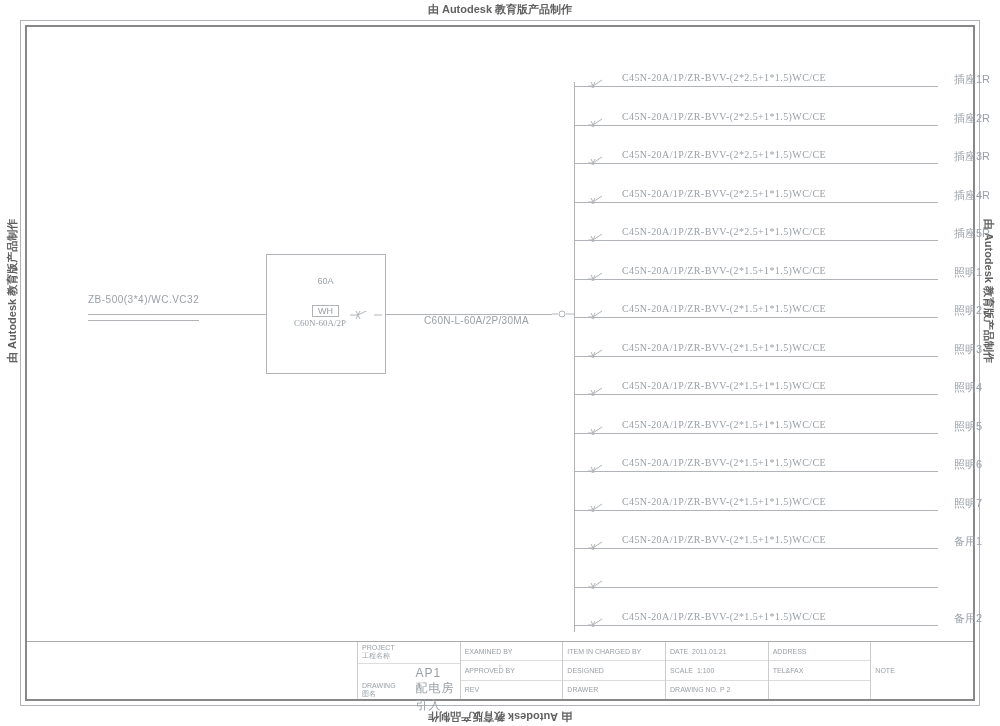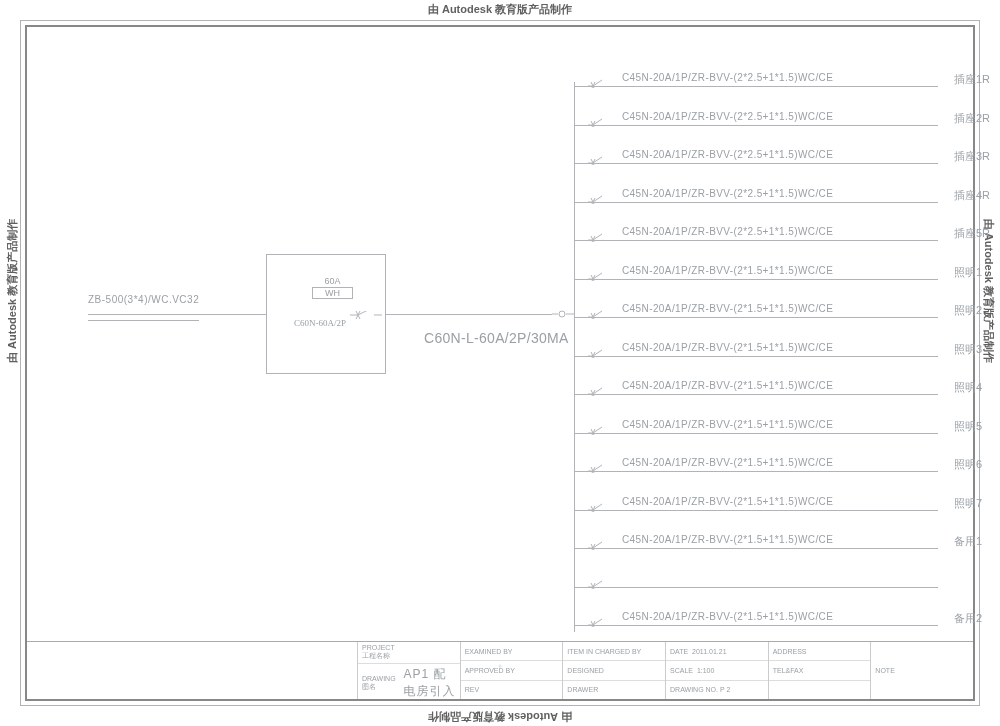--- a/index.html
+++ b/index.html
@@ -107,23 +107,23 @@
   .panel-inner {
     position: absolute;
     left: 272px;
     top: 236px;
     font-size: 9px;
     text-align: center;
   }
   .wh-box {
     display: inline-block;
     border: 1px solid #b0b4b8;
-    padding: 0 12px;
+    padding: 0 5px;
     font-size: 9px;
-    margin-top: 1px;
+    margin-top: 19px;
   }
   .panel-sub {
     position: absolute;
     left: 254px;
     top: 278px;
     font-size: 9px;
     font-family: Liberation Serif, serif;
   }
   .breaker-sw {
     position: absolute;
@@ -136,22 +136,22 @@
     position: absolute;
     left: 346px;
     top: 274px;
     width: 166px;
     height: 1px;
     background: #b0b4b8;
   }
   .mid-label {
     position: absolute;
     left: 384px;
-    top: 290px;
-    font-size: 14px;
+    top: 275px;
+    font-size: 10px;
     letter-spacing: 0.3px;
   }
   .rcd-sym {
     position: absolute;
     left: 512px;
     top: 268px;
     width: 22px;
     height: 12px;
   }
   .bus-vert {
@@ -182,20 +182,21 @@
     width: 18px;
     height: 10px;
   }
   .circuit-text {
     position: absolute;
     left: 48px;
     top: 0;
     font-size: 10px;
     letter-spacing: 0.4px;
     white-space: nowrap;
+    font-family: Liberation Serif, serif;
   }
   .circuit-tag {
     position: absolute;
     left: 380px;
     top: 0;
     font-size: 11px;
     white-space: nowrap;
   }
   .title-block {
     position: absolute;
@@ -220,20 +221,21 @@
     padding: 2px 4px;
     display: flex;
     align-items: center;
   }
   .tb-row:last-child { border-bottom: none; }
   .tb-drawing-name {
     font-size: 12px;
     color: #9aa0a6;
     letter-spacing: 1px;
     padding-left: 8px;
+    margin-left: 12px;
   }
   .logo-faint {
     position: absolute;
     left: 50%;
     bottom: 55px;
     transform: translateX(-50%);
     font-size: 8px;
     color: #e8e8e8;
   }
   svg line { stroke: #b0b4b8; stroke-width: 1; }

